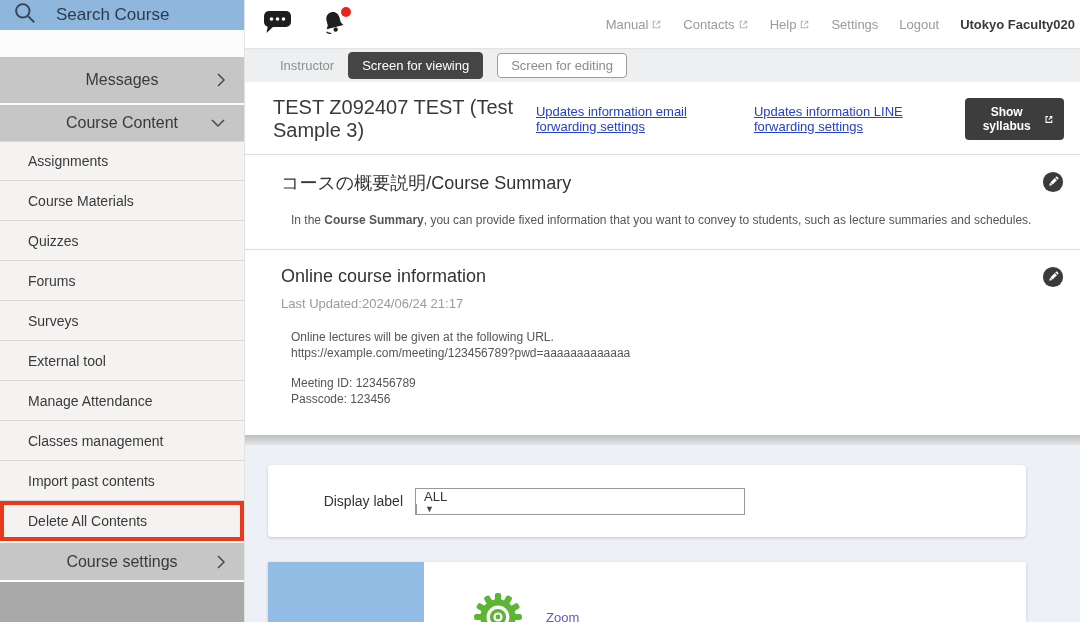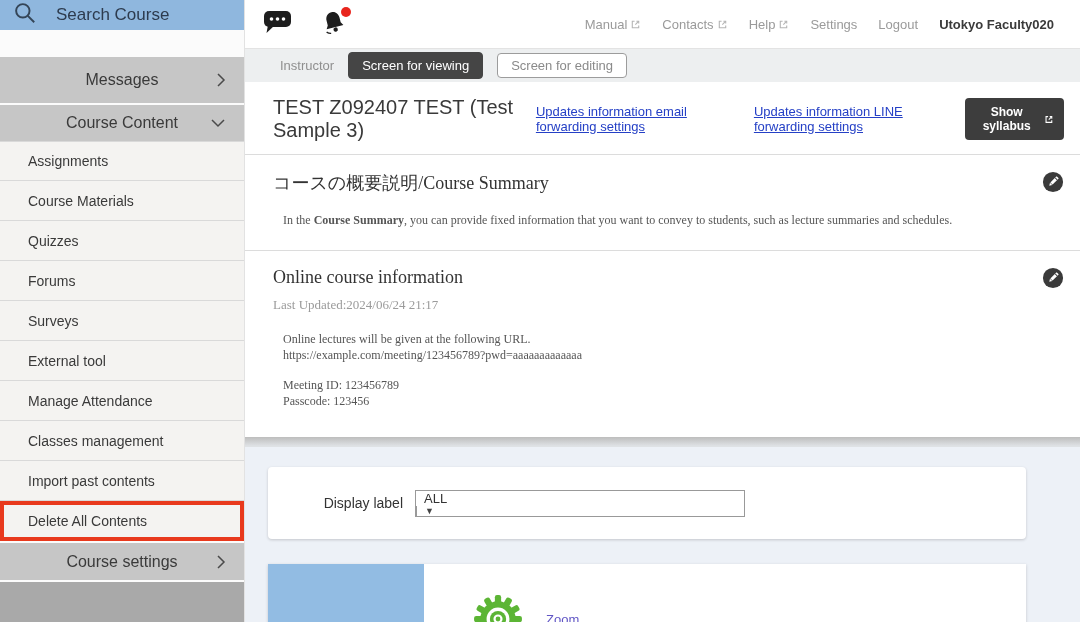--- a/index.html
+++ b/index.html
@@ -23,21 +23,21 @@
     padding-left:28px; font-size:14px; color:#3a3a3a; border-bottom:1px solid #d9d9d9; }
   .side-sub.first { border-top:1px solid #d9d9d9; }
   .side-sub.danger { border:4px solid #e8391d; height:40px; padding-left:24px; }
   .side-settings { margin-top:2px; height:37px; font-size:16px; }
   .side-bottom { flex:1; background:#a9a9a9; margin-top:2px; }
 
   
   .main { flex:1; display:flex; flex-direction:column; height:622px; }
 
   .topbar { height:48px; background:#fff; display:flex; align-items:center;
-    padding:0 26px 0 17px; }
+    padding:0 5px 0 17px; }
   .top-icons { display:flex; align-items:center; gap:26px; }
   .bell-wrap { position:relative; width:30px; height:30px; }
   .bell-wrap svg { transform:rotate(-14deg); }
   .red-dot { position:absolute; right:-1px; top:-2px; width:10px; height:10px;
     border-radius:50%; background:#e8251d; }
   .topnav { margin-left:auto; display:flex; align-items:center; gap:21px; }
   .topnav .nav-item { font-size:13px; color:#9a9a9a; display:flex; align-items:center;
     gap:3px; cursor:pointer; text-decoration:none; }
   .topnav .user { font-size:13px; color:#3a3a3a; font-weight:bold; }
 
@@ -53,21 +53,21 @@
   .title-row { display:flex; align-items:center; padding:14px 16px 12px 28px;
     border-bottom:1px solid #dcdcdc; }
   .course-title { font-size:20px; color:#3a3a3a; font-weight:normal; }
   .title-right { margin-left:auto; display:flex; align-items:center; }
   .fwd-links { display:flex; flex-direction:row; gap:17px; align-items:flex-start; }
   .fwd-links a { font-size:13px; color:#2540c6; text-decoration:underline; cursor:pointer; }
   .syllabus-btn { margin-left:12px; background:#3d3d3d; color:#fff; font-size:12px;
     font-weight:bold; border:none; border-radius:4px; padding:7px 10px; display:flex;
     align-items:center; gap:6px; cursor:pointer; }
 
-  .section { padding:16px 16px 22px 28px; border-bottom:1px solid #dcdcdc; position:relative;font-family:Liberation Serif, serif; }
+  .section { padding:16px 16px 22px 36px; border-bottom:1px solid #dcdcdc; position:relative; }
   .section-head { display:flex; align-items:flex-start; }
   .section-title { font-size:18px; color:#333; font-weight:normal; }
   .edit-btn { margin-left:auto; width:22px; height:22px; cursor:pointer; }
   .section-desc { margin-top:18px; margin-left:10px; font-size:12px; color:#555; }
   .last-updated { margin-top:8px; font-size:13px; color:#9b9b9b; }
   .info-body { margin-top:18px; margin-left:10px; font-size:12px; color:#555; line-height:16px; }
   .info-body .gap { height:14px; }
 
   .divider-band { height:10px; background:linear-gradient(180deg,#bdbdbd 0%,#dfe2e5 90%); }
   .panel { flex:1; background:#edf1f7; padding:20px 54px 0 23px; overflow:hidden; }

